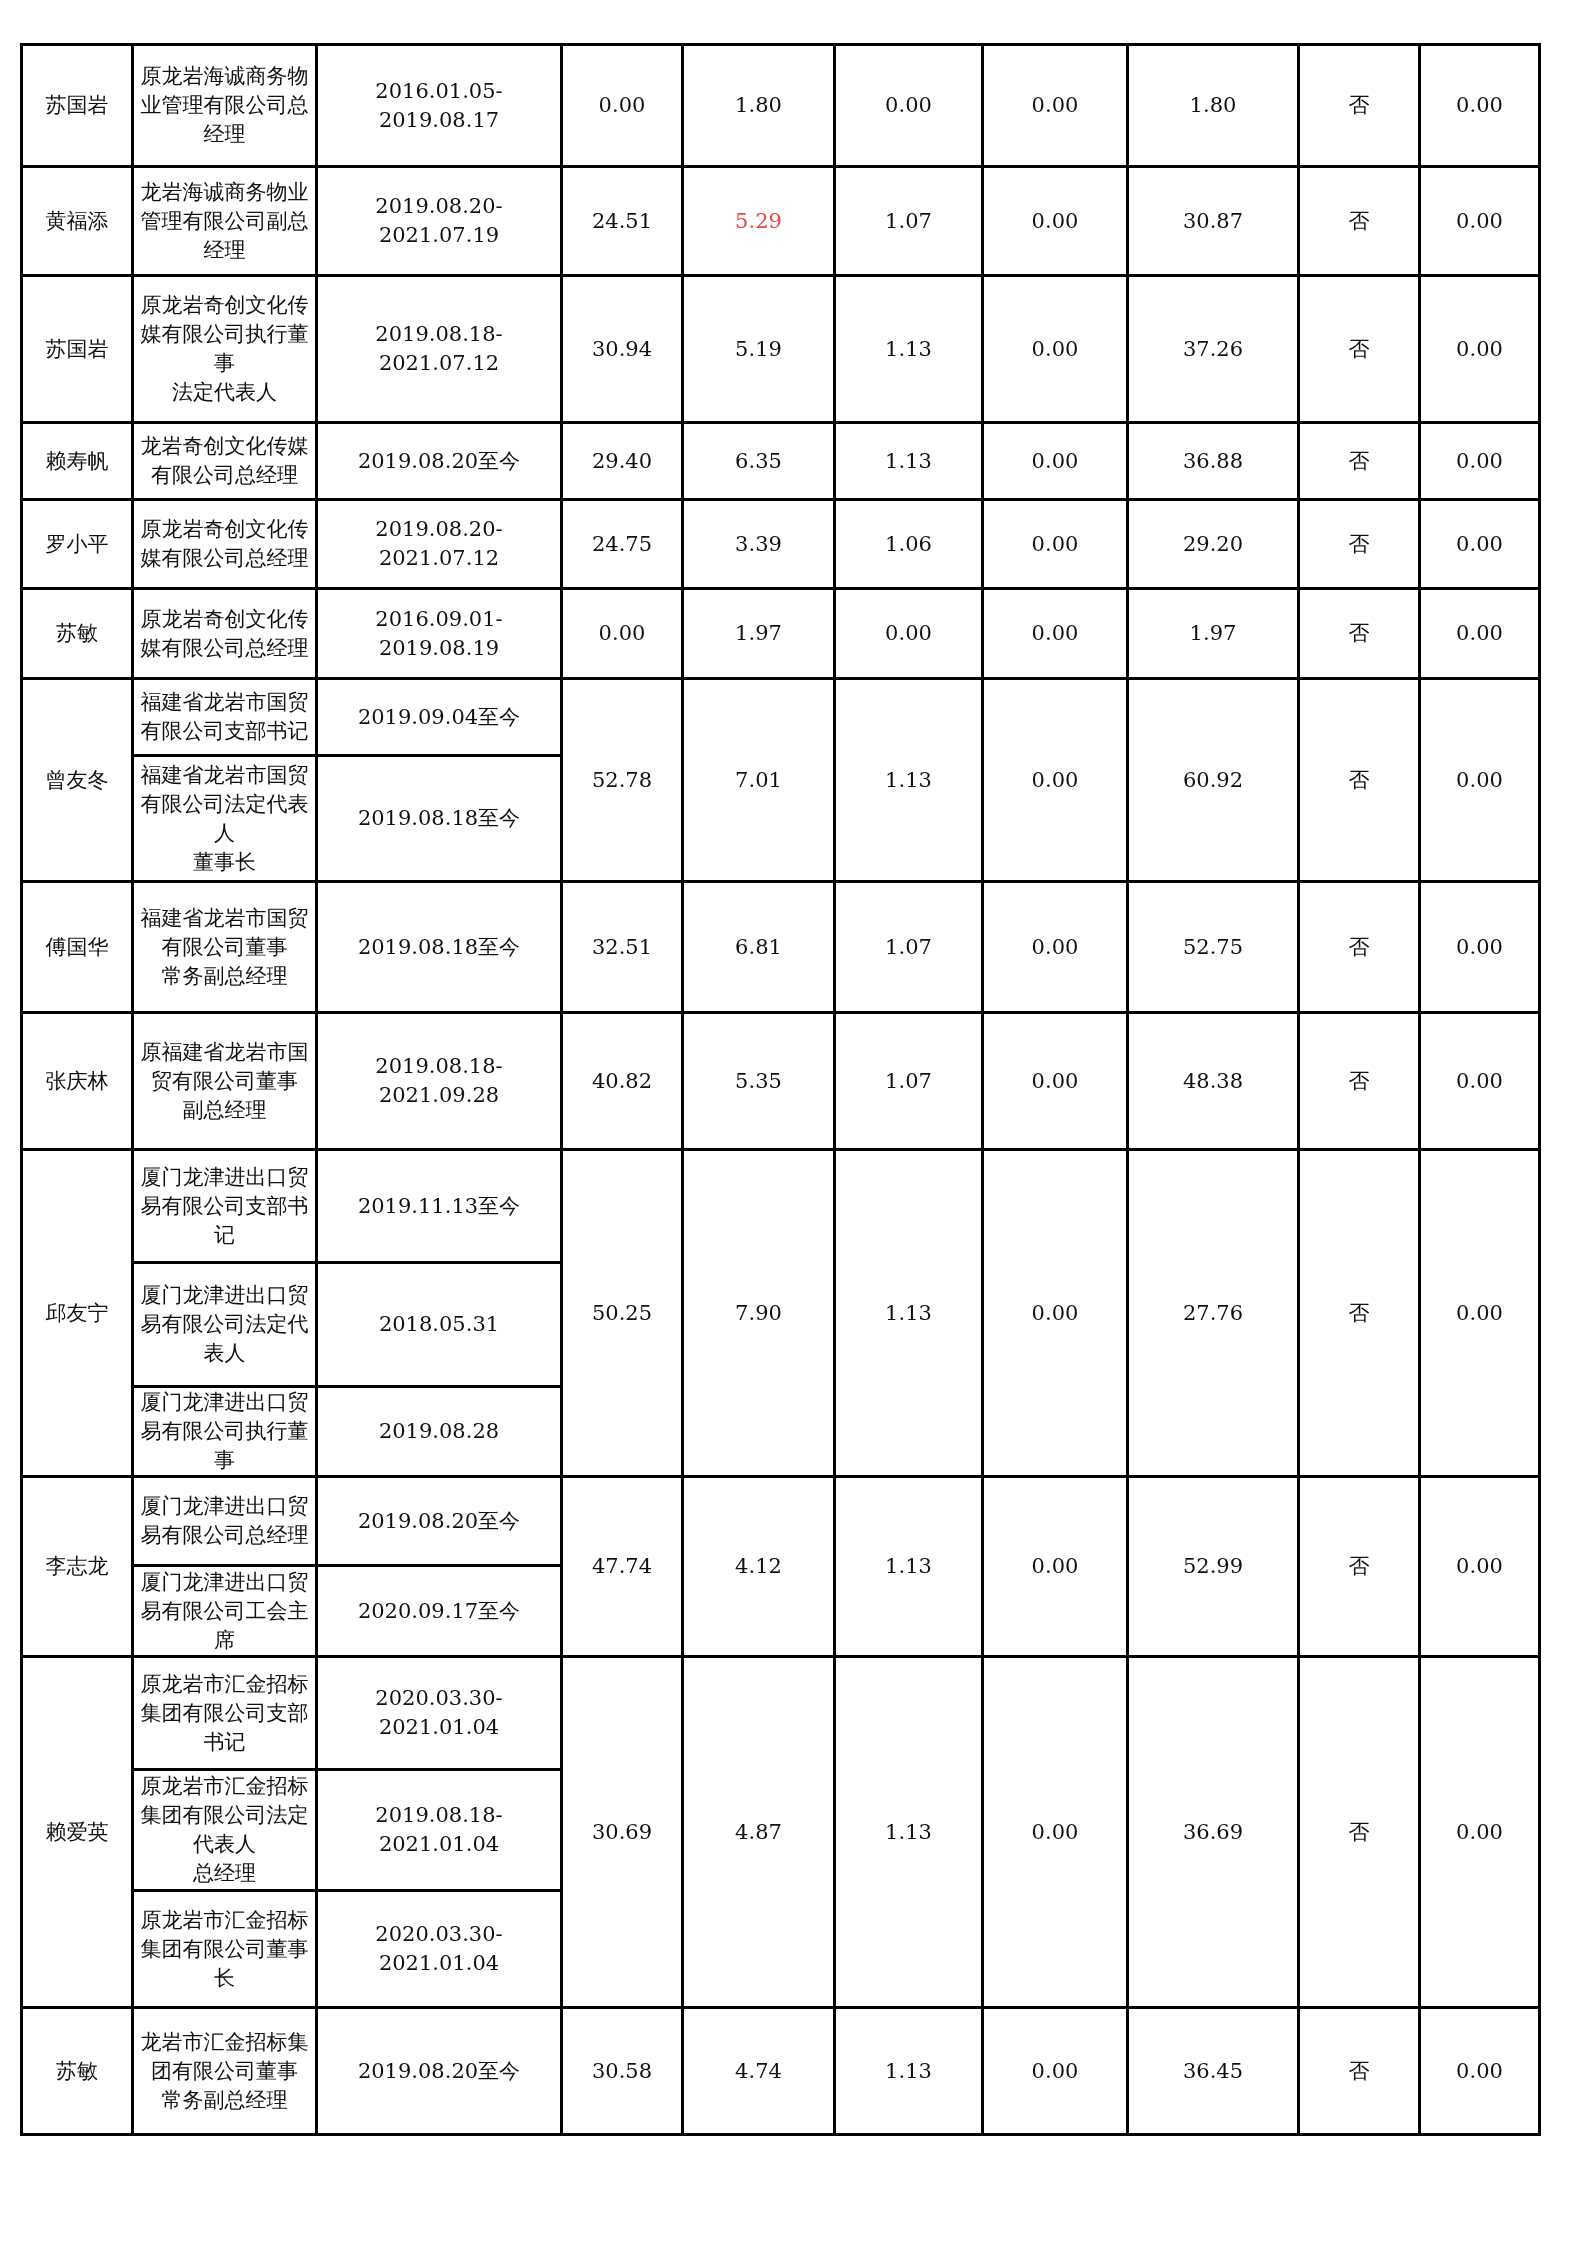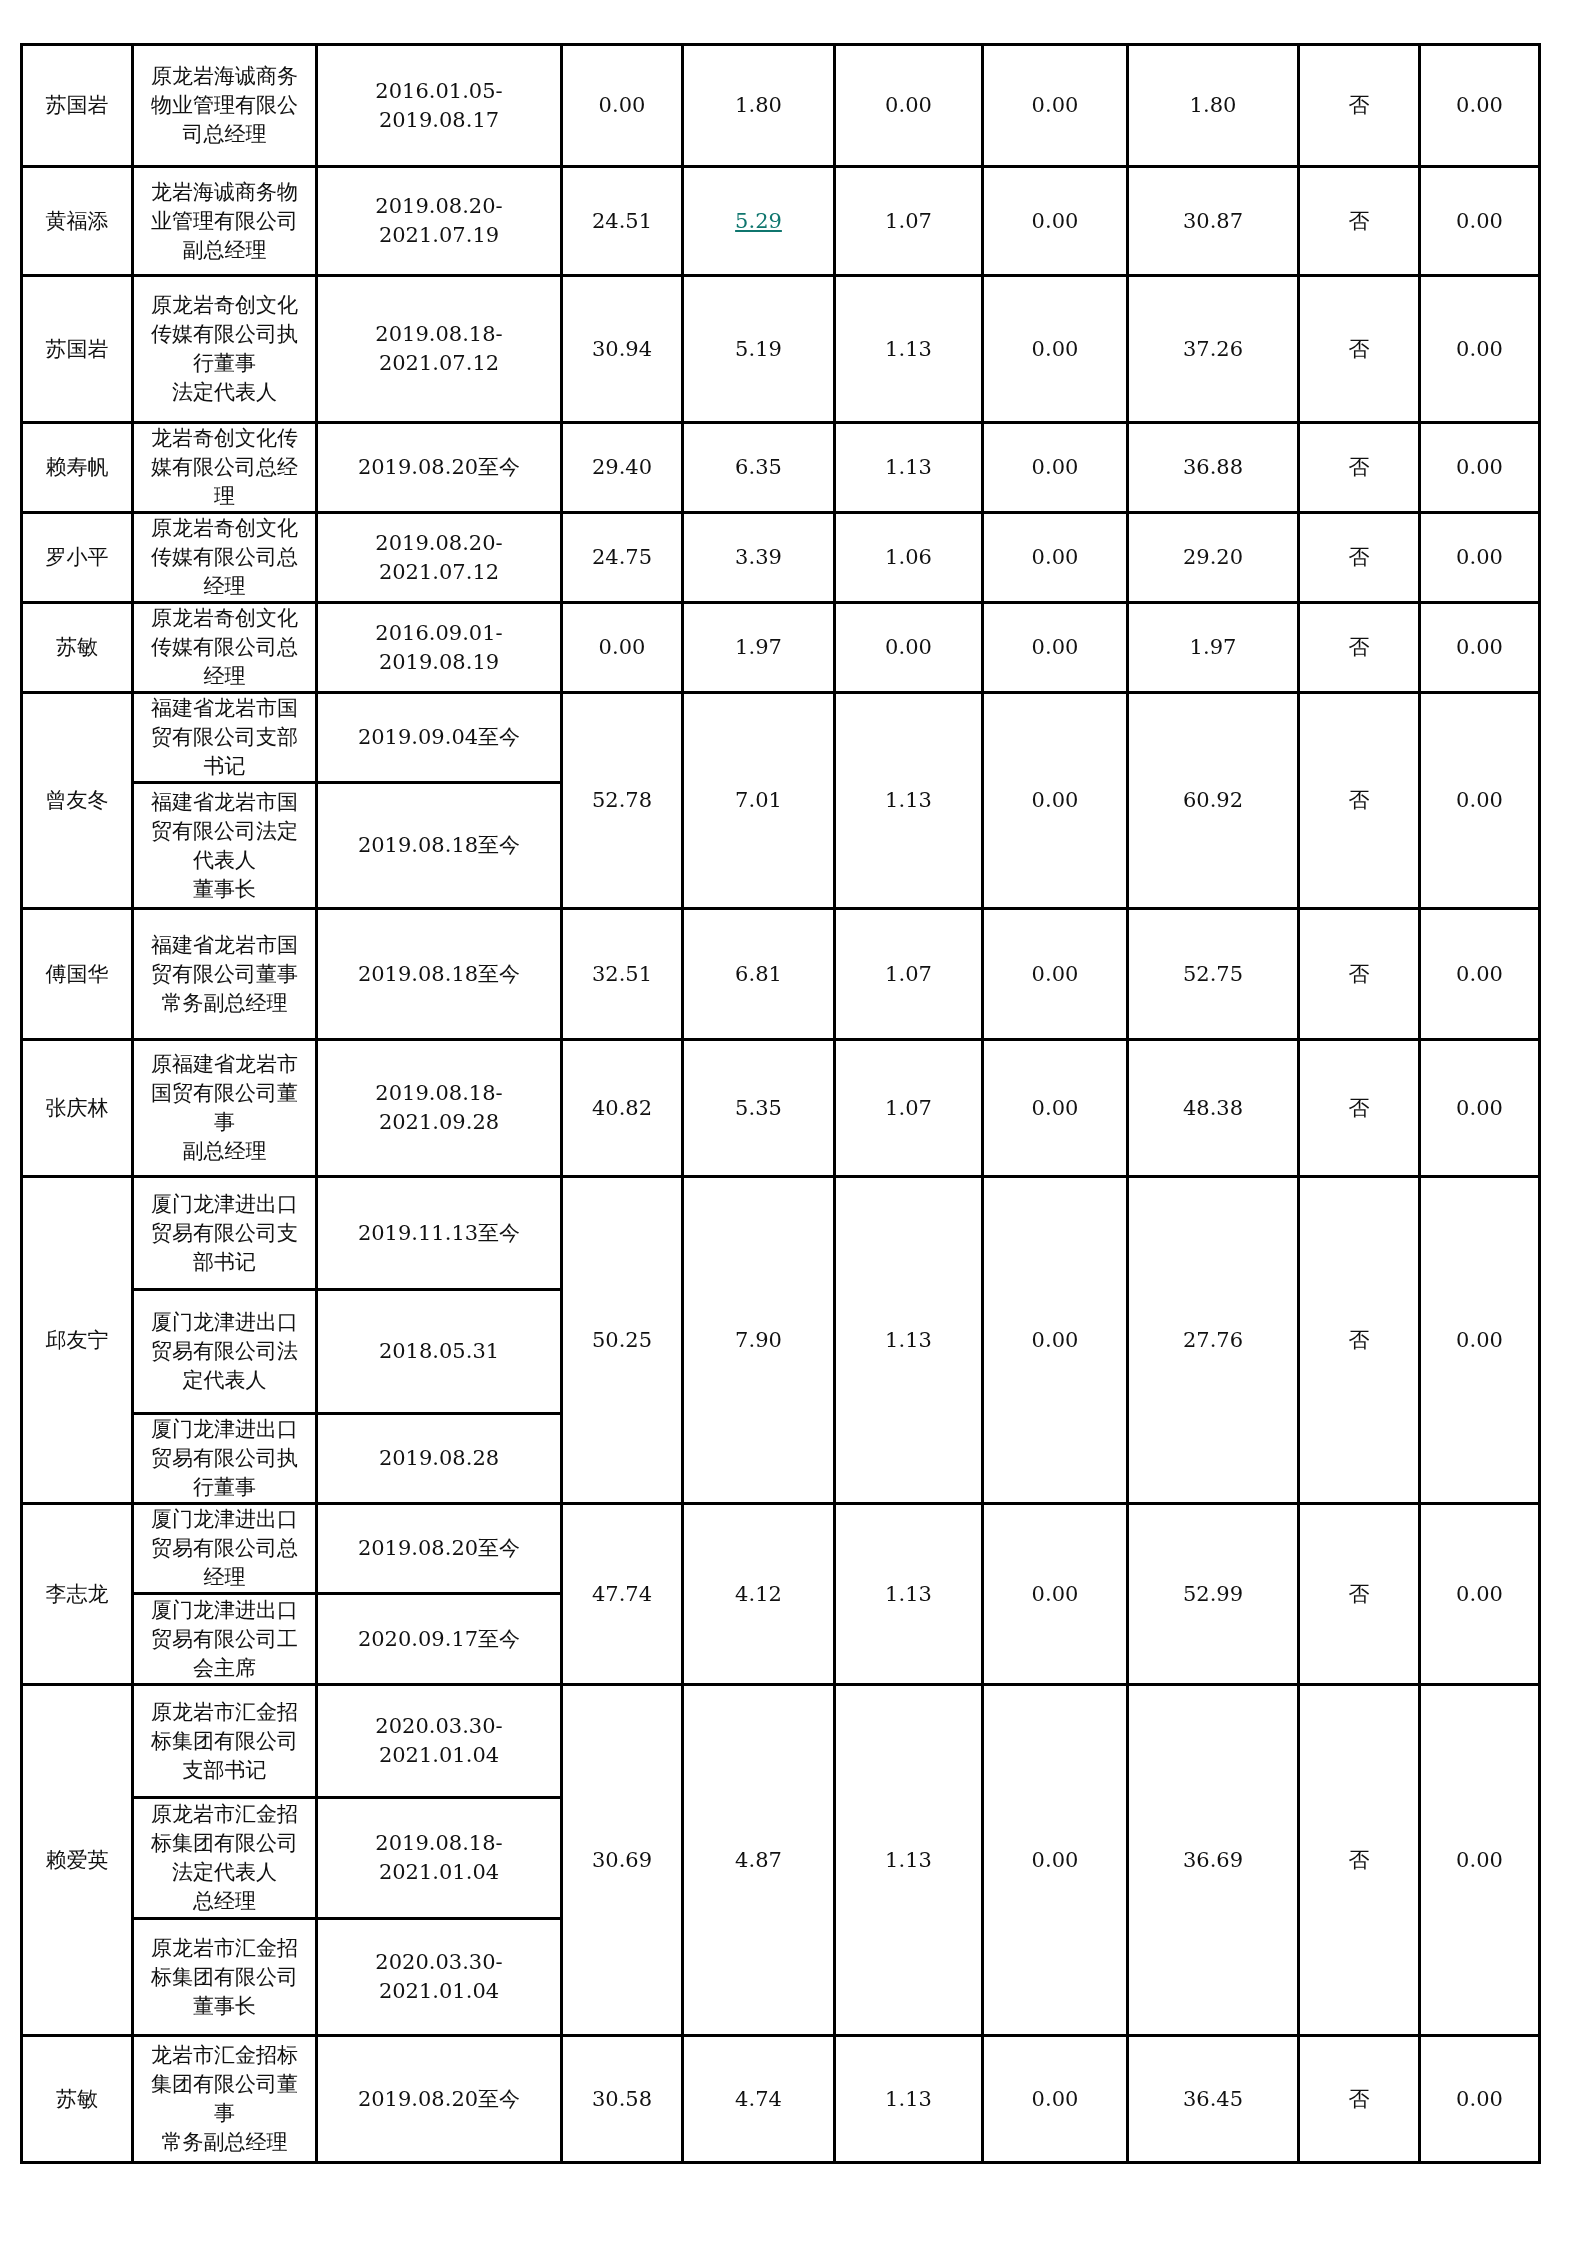--- a/index.html
+++ b/index.html
@@ -1,19 +1,19 @@
 <!DOCTYPE html>
 <html><head>
 <meta charset="utf-8">
 <style>
   html,body{margin:0;padding:0;background:#fff;}
   body{width:1587px;height:2245px;position:relative;overflow:hidden;font-family:"DejaVu Serif","Liberation Serif",serif;color:#111;}
   #tbl{position:absolute;left:20px;top:43px;border-collapse:collapse;table-layout:fixed;}
   #tbl td{border:3px solid #000;text-align:center;vertical-align:middle;font-size:21px;line-height:29px;padding:0 4px;overflow:hidden;}
-  #tbl td.org{font-size:21px;line-height:29px;padding:0 16px;}
+  #tbl td.org{font-size:21px;line-height:29px;padding:0 2px;}
 </style>
 </head>
 <body>
 
 <table id="tbl">
   <colgroup>
     <col style="width:111px">
       <col style="width:184px">
       <col style="width:245px">
       <col style="width:121px">
@@ -35,21 +35,21 @@
         <td>0.00</td>
         <td>1.80</td>
         <td>否</td>
         <td>0.00</td>
       </tr>
       <tr style="height: 109px;">
         <td>黄福添</td>
         <td class="org">龙岩海诚商务物业管理有限公司副总经理</td>
         <td>2019.08.20-<br>2021.07.19</td>
         <td>24.51</td>
-        <td style="color: #0f766e; text-decoration: underline;">5.29</td>
+        <td style="color: #ef4444;">5.29</td>
         <td>1.07</td>
         <td>0.00</td>
         <td>30.87</td>
         <td>否</td>
         <td>0.00</td>
       </tr>
       <tr style="height: 147px;">
         <td>苏国岩</td>
         <td class="org">原龙岩奇创文化传媒有限公司执行董事<br>法定代表人</td>
         <td>2019.08.18-<br>2021.07.12</td>

